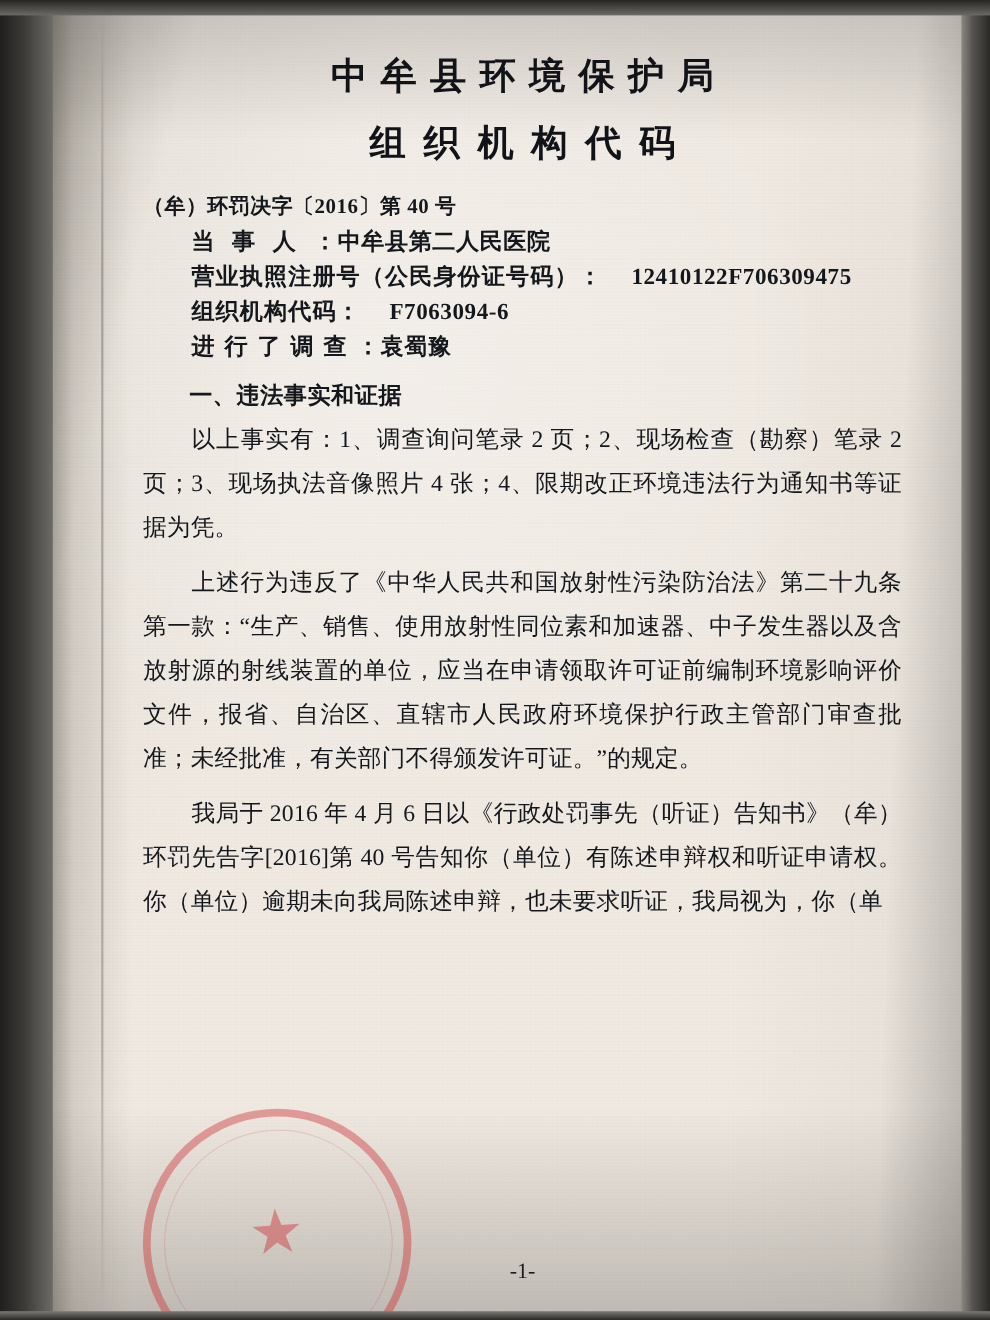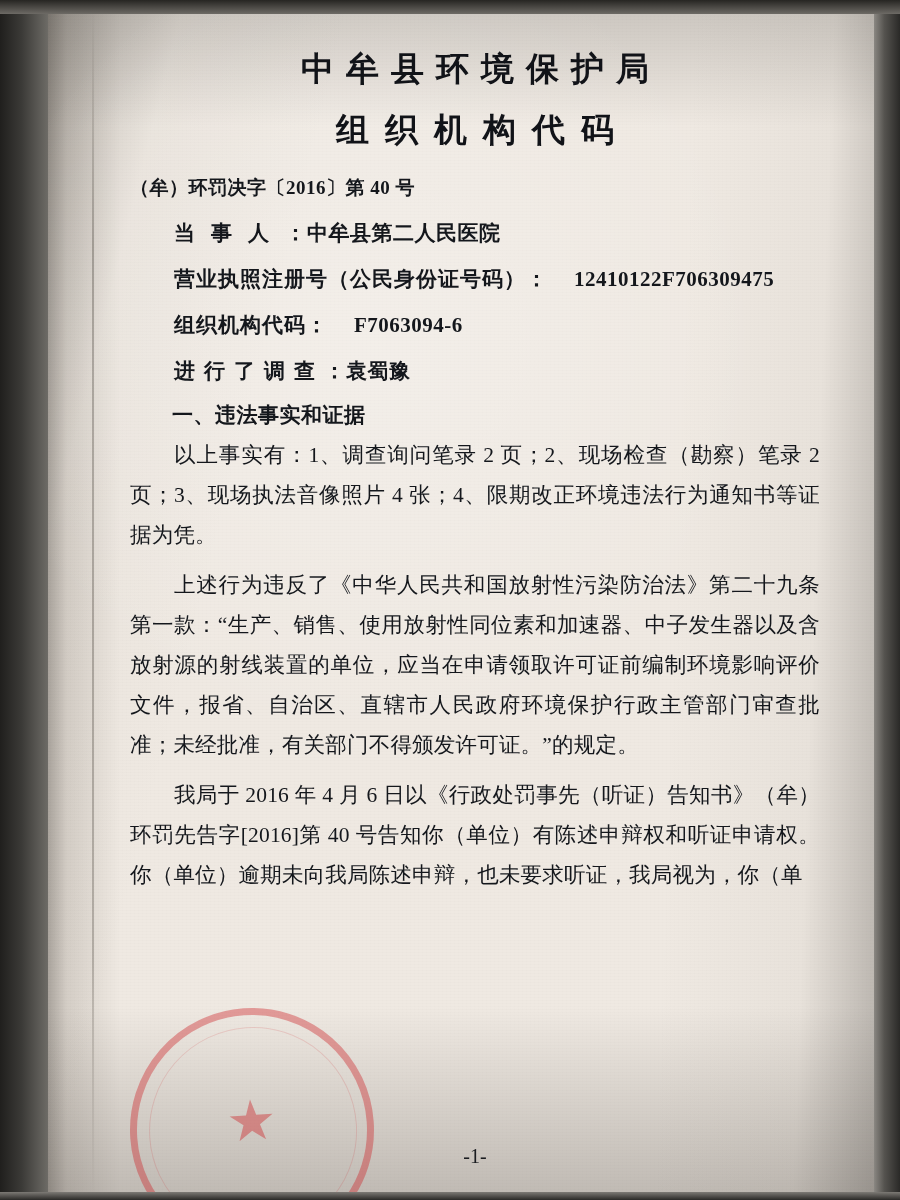--- a/index.html
+++ b/index.html
@@ -165,21 +165,21 @@
     font-size: 19px;
     font-weight: bold;
     margin-top: 22px;
     padding-right: 14px;
     letter-spacing: .5px;
   }
 
   .field-row {
     font-size: 21px;
     font-weight: bold;
-    margin-top: 18px;
+    margin-top: 4px;
     padding-left: 44px;
     letter-spacing: .3px;
     white-space: nowrap;
   }
   .field-row .lab-wide { letter-spacing: 16px; }
   .field-row .lab-med { letter-spacing: 9px; }
   .field-row .lab-none { letter-spacing: 1px; }
   .field-row .val { letter-spacing: .5px; }
   .field-row .val-gap { margin-left: 26px; }
 

